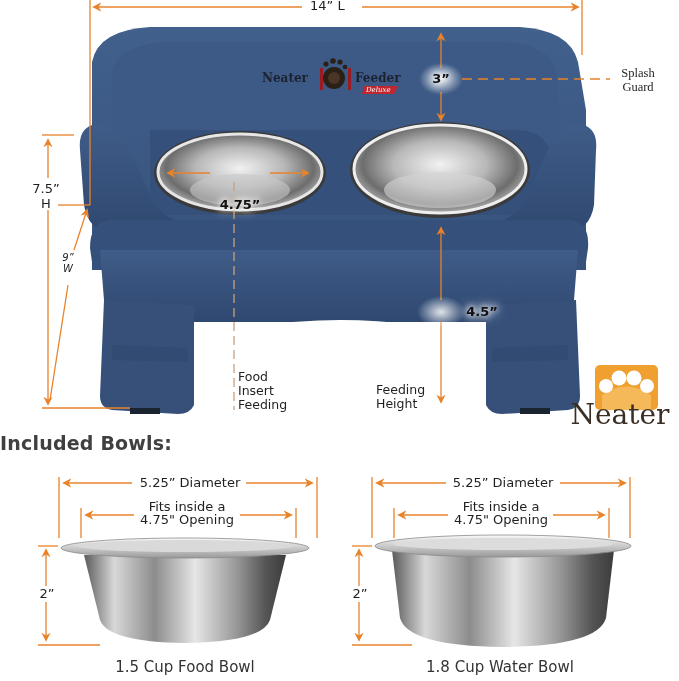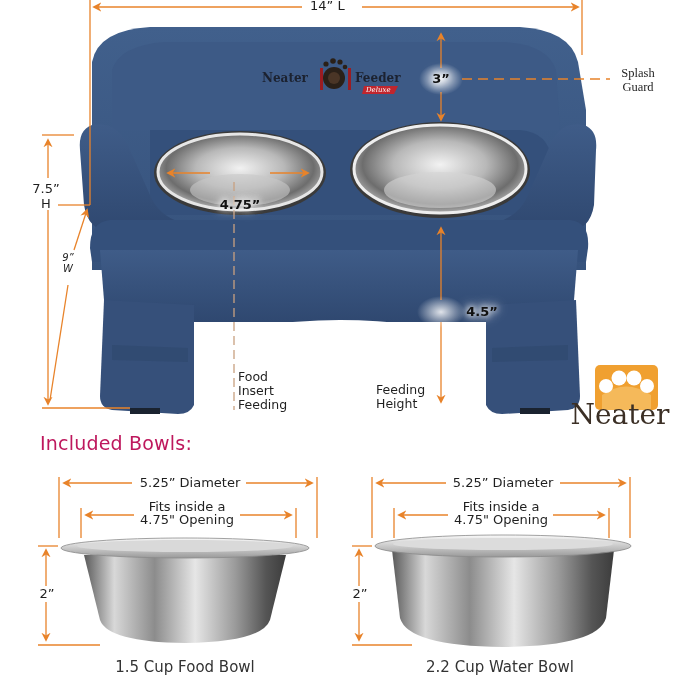--- a/index.html
+++ b/index.html
@@ -2,21 +2,21 @@
 <html><head>
 <meta charset="utf-8">
 <style>
   html, body { margin:0; padding:0; background:#ffffff; }
   body { width:679px; height:681px; position:relative; overflow:hidden; font-family:"Liberation Sans", sans-serif; color:#1a1a1a; }
   .abs { position:absolute; }
   .lbl { font-family:"DejaVu Sans", sans-serif; font-size:12.5px; line-height:14px; color:#1f1f1f; }
   .dim { font-family:"DejaVu Sans", sans-serif; font-size:13px; color:#1f1f1f; }
   .dim-on-dark { font-family:"DejaVu Sans", sans-serif; font-size:13px; color:#111; text-shadow:0 0 6px #fff, 0 0 10px #fff, 0 0 14px #fff; font-weight:600; }
   .italic { font-style:italic; }
-  .section-title { font-family:"DejaVu Sans", sans-serif; font-size:19px; font-weight:normal; color:#be185d; letter-spacing:0.2px;margin-left:40px; }
+  .section-title { font-family:"DejaVu Sans", sans-serif; font-size:19px; font-weight:bold; color:#404040; letter-spacing:0.2px; }
   .bowl-caption { font-family:"DejaVu Sans", sans-serif; font-size:15px; color:#333; }
   .center { text-align:center; }
   .serif-logo { font-family:"DejaVu Serif", serif; color:#3b2f25; }
   .feeder-brand { font-family:"DejaVu Serif", serif; font-weight:bold; font-size:12px; color:#1c2230; }
 </style>
 </head>
 <body>
 
 <svg class="abs" style="left:0;top:0" width="679" height="681" viewBox="0 0 679 681">
   <defs>
@@ -235,13 +235,13 @@
 </div>
 <div class="abs dim center" style="left:36px;top:586px;width:22px;">2”</div>
 <div class="abs bowl-caption center" style="left:95px;top:658px;width:180px;">1.5 Cup Food Bowl</div>
 
 <div class="abs dim center" style="left:447px;top:475px;width:112px;">5.25” Diameter</div>
 <div class="abs dim center" style="left:438px;top:500px;width:126px;line-height:13px;">
   <div>Fits inside a</div>
   <div>4.75" Opening</div>
 </div>
 <div class="abs dim center" style="left:349px;top:586px;width:22px;">2”</div>
-<div class="abs bowl-caption center" style="left:405px;top:658px;width:190px;">2.2 Cup Water Bowl</div>
+<div class="abs bowl-caption center" style="left:405px;top:658px;width:190px;">1.8 Cup Water Bowl</div>
 
 </body></html>

